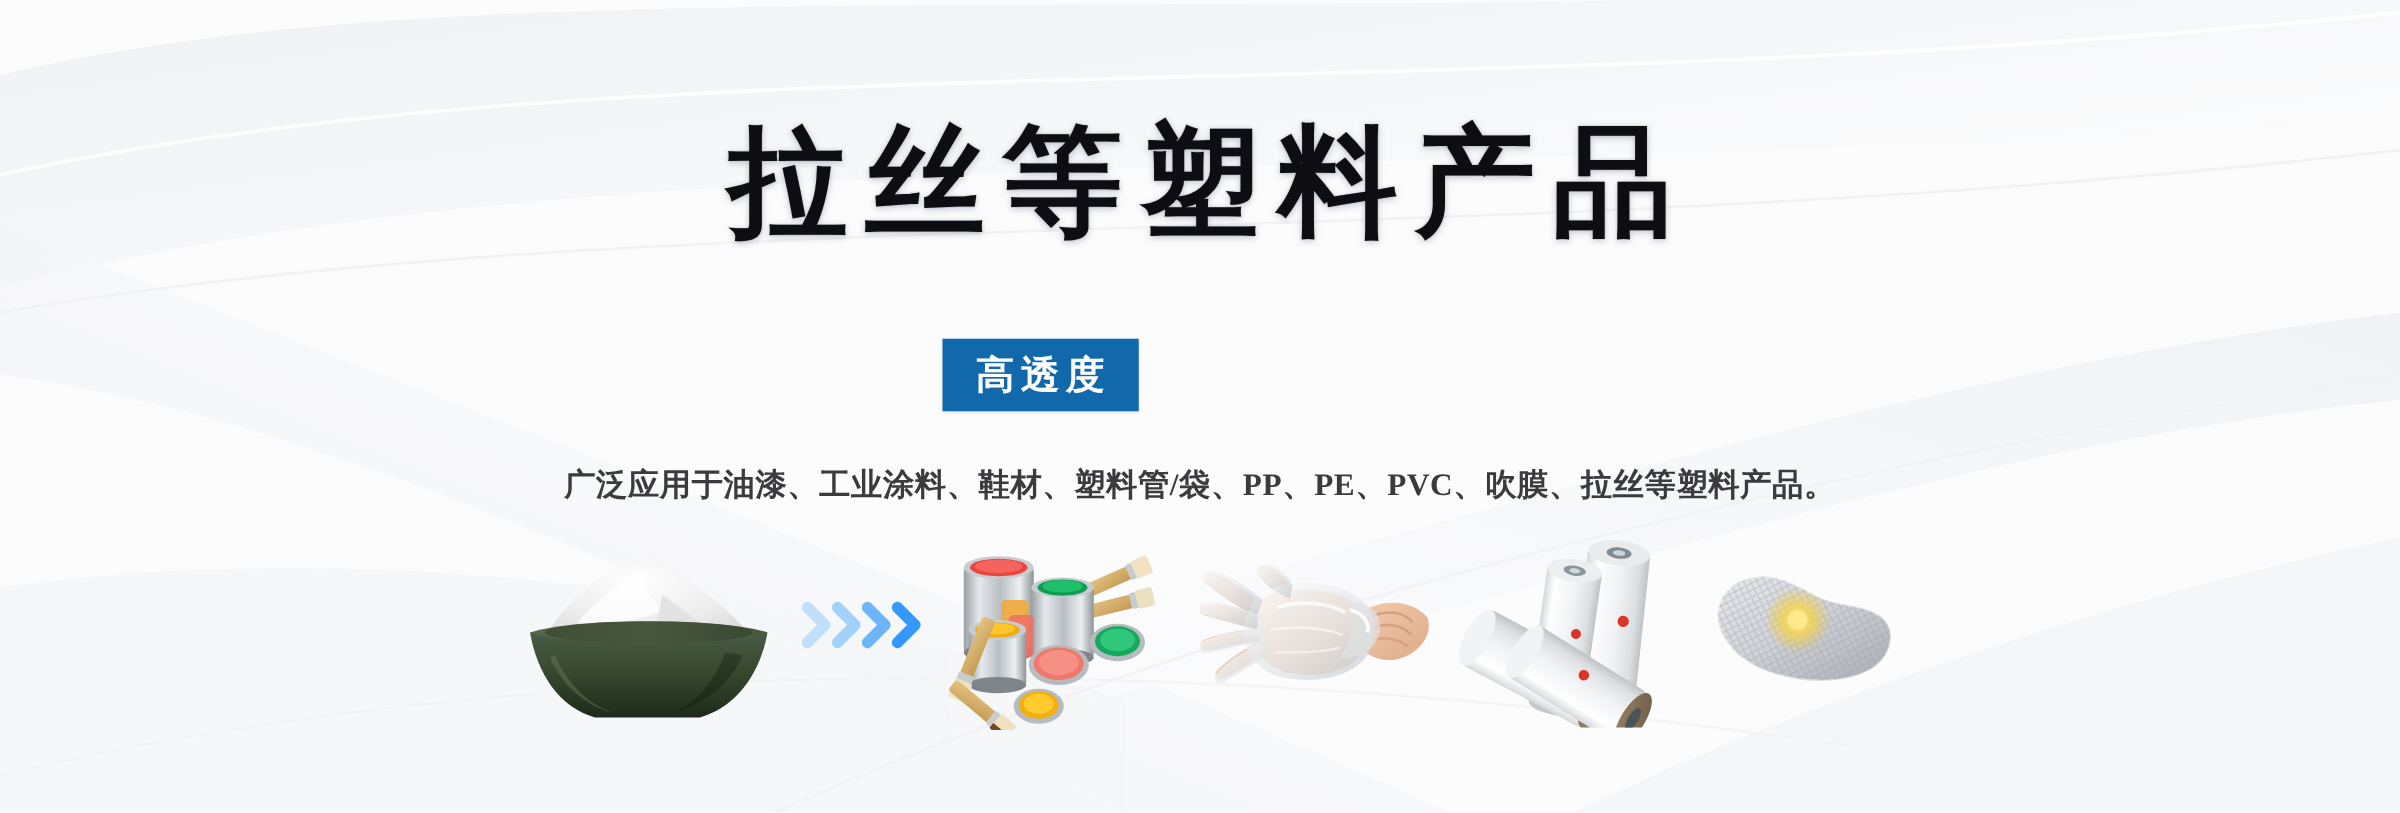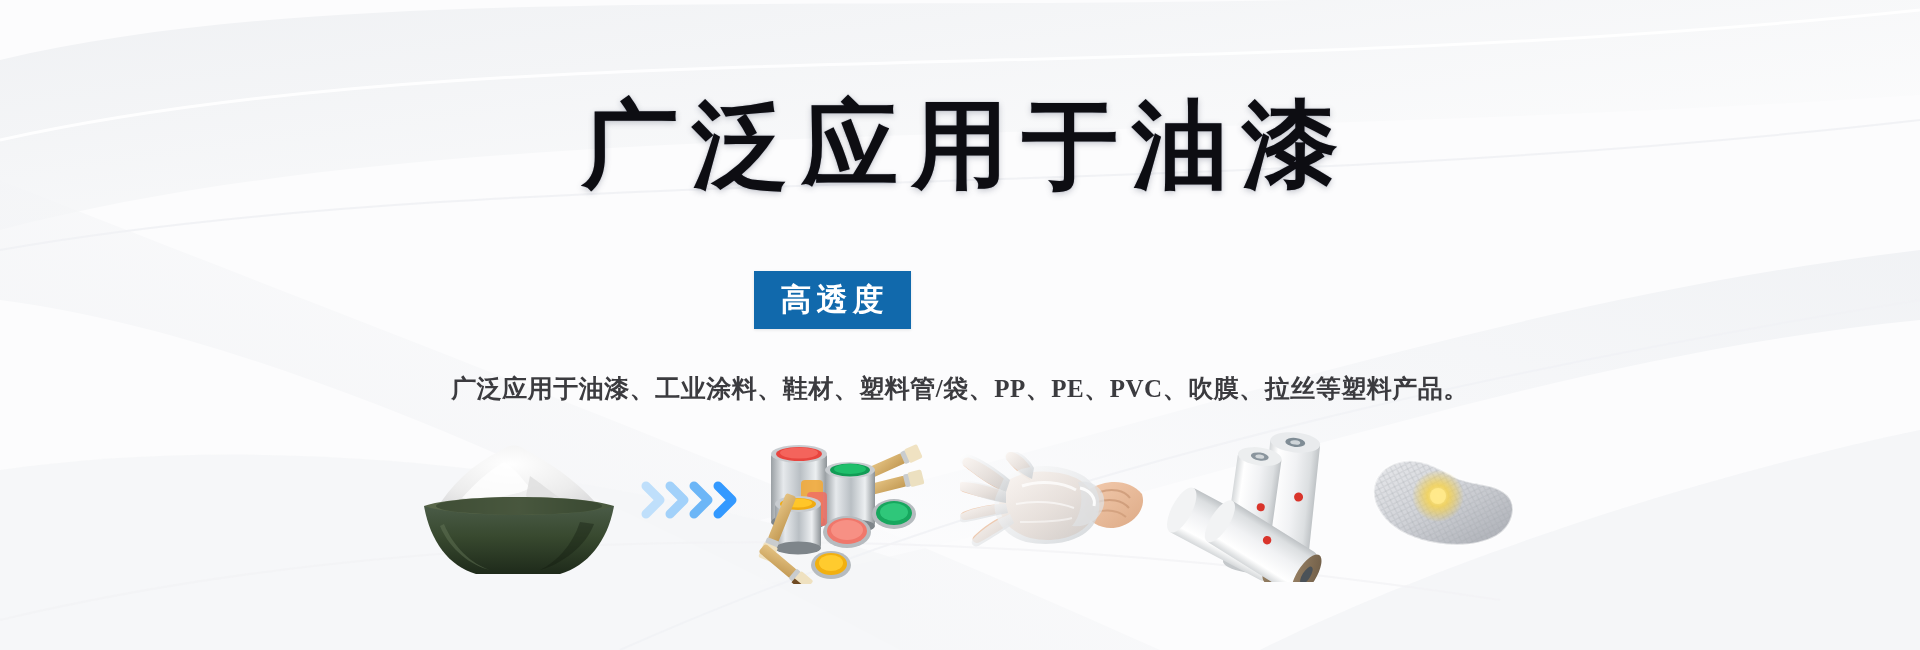--- a/index.html
+++ b/index.html
@@ -132,21 +132,21 @@
 
     <path d="M1920,430 C1680,480 1420,570 1260,650 L1920,650 Z" fill="#f3f4f6" opacity="0.8"></path>
 
     <path d="M0,140 C500,30 1150,90 1920,10" fill="none" stroke="#ffffff" stroke-width="3" opacity="0.9"></path>
     <path d="M0,250 C520,160 1180,205 1920,120" fill="none" stroke="#f0f1f4" stroke-width="2" opacity="0.9"></path>
     <path d="M1920,300 C1420,380 980,490 620,650" fill="none" stroke="#f1f2f5" stroke-width="2" opacity="0.9"></path>
     <path d="M0,620 C420,520 980,520 1500,600" fill="none" stroke="#f2f3f5" stroke-width="2" opacity="0.8"></path>
   </svg>
 
   <div id="title-wrap">
-    <h1 id="title">广泛应用于油漆</h1>
+    <h1 id="title">拉丝等塑料产品</h1>
   </div>
 
   <div id="badges">
     <span class="badge">高透度</span>
   </div>
 
   <div id="desc-wrap">
     <p id="desc">广泛应用于油漆、工业涂料、鞋材、塑料管/袋、PP、PE、PVC、吹膜、拉丝等塑料产品。</p>
   </div>
 

